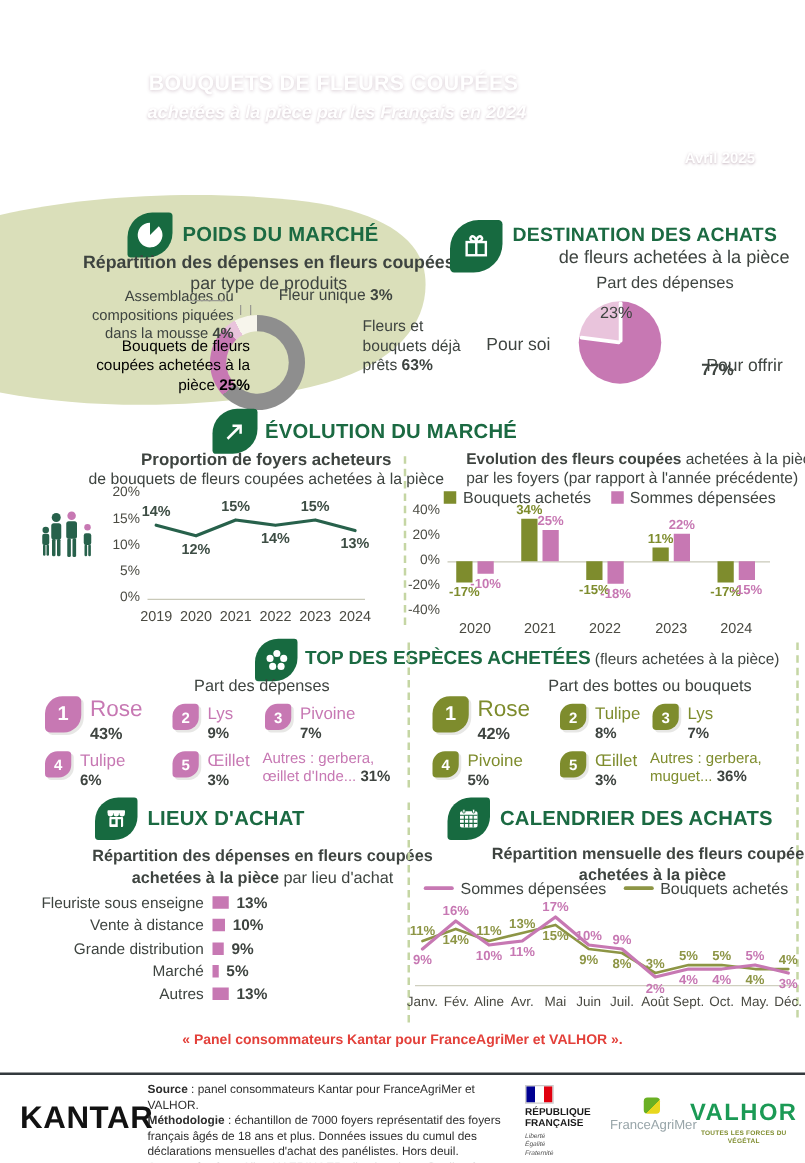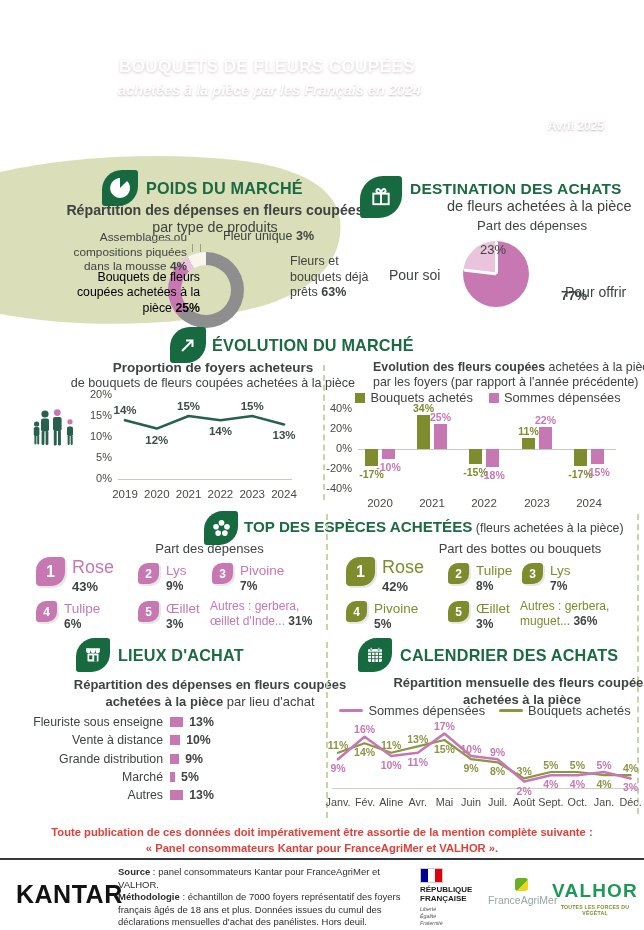--- a/index.html
+++ b/index.html
@@ -469,28 +469,27 @@
       <div class="ptlab" style="left: 177.2px; top: 70.6px; width: 30px; color: rgb(199, 120, 179);">2%</div>
       <div class="xlab" style="left: 175.2px; top: 82px; width: 34px; font-size: 10.8px;">Août</div>
       <div class="ptlab" style="left: 203.8px; top: 44.5px; width: 30px; color: rgb(141, 149, 69);">5%</div>
       <div class="ptlab" style="left: 203.8px; top: 64.2px; width: 30px; color: rgb(199, 120, 179);">4%</div>
       <div class="xlab" style="left: 201.8px; top: 82px; width: 34px; font-size: 10.8px;">Sept.</div>
       <div class="ptlab" style="left: 230.4px; top: 44.5px; width: 30px; color: rgb(141, 149, 69);">5%</div>
       <div class="ptlab" style="left: 230.4px; top: 64.2px; width: 30px; color: rgb(199, 120, 179);">4%</div>
       <div class="xlab" style="left: 228.4px; top: 82px; width: 34px; font-size: 10.8px;">Oct.</div>
       <div class="ptlab" style="left: 257px; top: 44.5px; width: 30px; color: rgb(199, 120, 179);">5%</div>
       <div class="ptlab" style="left: 257px; top: 64.2px; width: 30px; color: rgb(141, 149, 69);">4%</div>
-      <div class="xlab" style="left: 255px; top: 82px; width: 34px; font-size: 10.8px;">Jan.</div>
+      <div class="xlab" style="left: 255px; top: 82px; width: 34px; font-size: 10.8px;">May.</div>
       <div class="ptlab" style="left: 283.6px; top: 47.7px; width: 30px; color: rgb(141, 149, 69);">4%</div>
       <div class="ptlab" style="left: 283.6px; top: 67.4px; width: 30px; color: rgb(199, 120, 179);">3%</div>
       <div class="xlab" style="left: 281.6px; top: 82px; width: 34px; font-size: 10.8px;">Déc.</div>
     </div>
 
   <div class="mention">
-    <div>Toute publication de ces données doit impérativement être assortie de la mention complète suivante :</div>
     <div>« Panel consommateurs Kantar pour FranceAgriMer et VALHOR ».</div>
   </div>
   <div class="foot-rule"></div>
   <div class="kantar">KANTAR</div>
   <div class="src">
     <b>Source</b><span> : panel consommateurs Kantar pour FranceAgriMer et VALHOR.</span><br>
     <b>Méthodologie</b><span> : échantillon de 7000 foyers représentatif des foyers français âgés de 18 ans et plus. Données issues du cumul des déclarations mensuelles d'achat des panélistes. Hors deuil.</span><br>
     <b>Contact études</b><span> : Aline HAERINGER aline.haeringer@valhor.fr</span>
   </div>
   <div class="rf">

